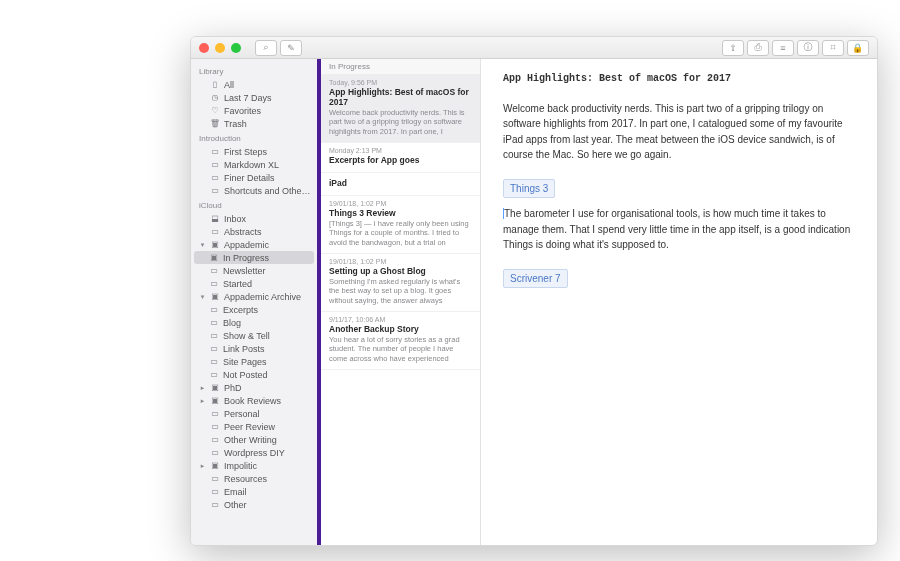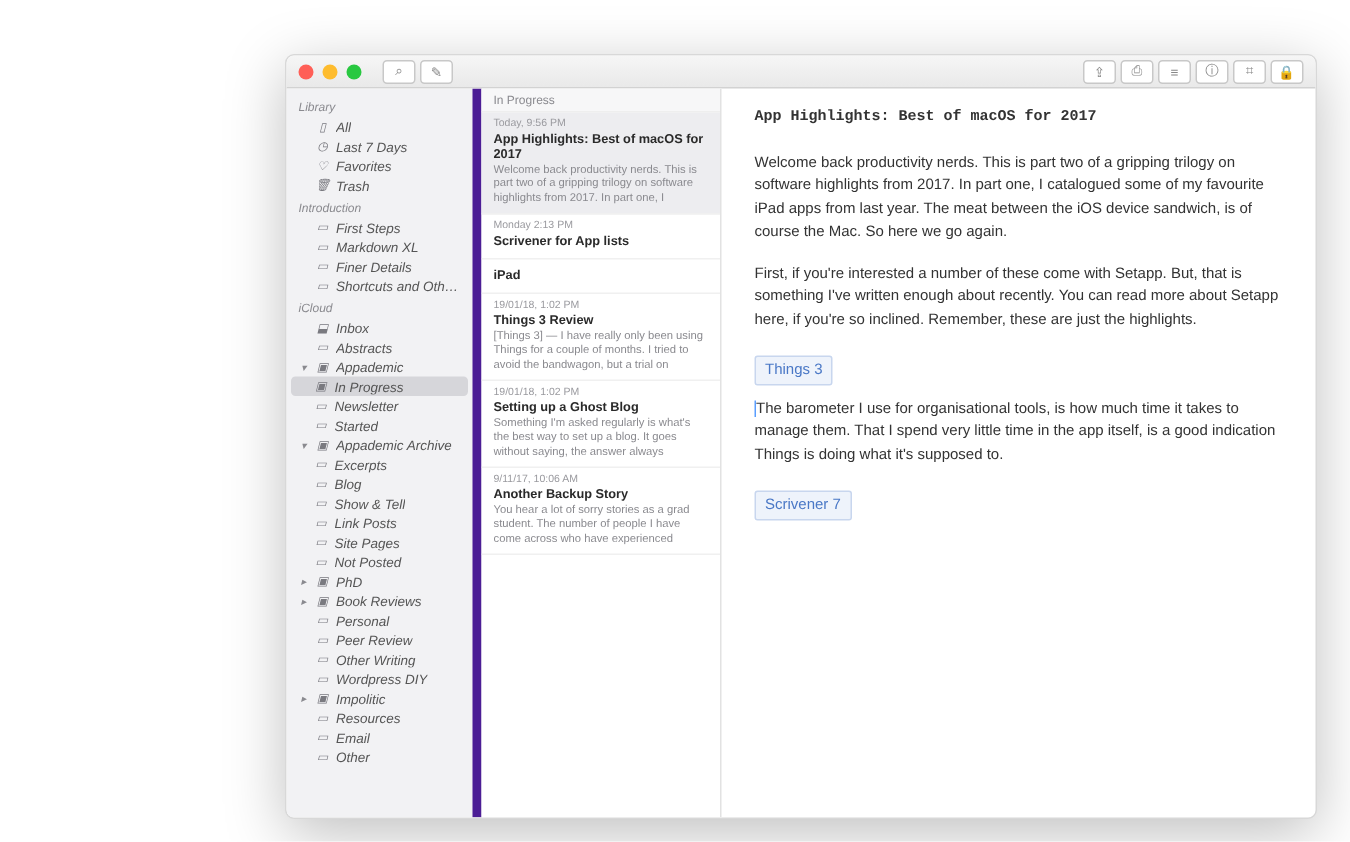--- a/index.html
+++ b/index.html
@@ -19,22 +19,22 @@
 .tl-close { background: #ff5f57; } .tl-min { background: #febc2e; } .tl-max { background: #28c840; }
 .titlebar .spacer { flex: 1; }
 .tb-left, .tb-right { display: flex; gap: 3px; }
 .tb-btn {
   width: 22px; height: 16px; border: 1px solid #c8c8c8; border-radius: 3px;
   background: #fff; display: flex; align-items: center; justify-content: center;
   font-size: 9px; color: #888; cursor: pointer;
 }
 .body { flex: 1; display: flex; overflow: hidden; }
 .sidebar {
-  width: 130px; background: #f2f2f4; border-right: 6px solid #4c1d95;
-  font-size: 9px; color: #555; overflow-y: auto; padding: 4px 0; font-style: italic;
+  width: 130px; background: #f2f2f4; border-right: 4px solid #4c1d95;
+  font-size: 9px; color: #555; overflow-y: auto; padding: 4px 0;
 }
 .sb-head { padding: 4px 8px 2px; font-size: 8px; color: #8a8a8f; text-transform: none; }
 .sb-item {
   display: flex; align-items: center; padding: 1.5px 6px 1.5px 8px;
   cursor: pointer; gap: 4px; white-space: nowrap; overflow: hidden;
 }
 .sb-item.indent1 { padding-left: 18px; }
 .sb-item.selected { background: #d6d6da; border-radius: 3px; margin: 0 3px; padding-left: 15px; }
 .sb-icon { width: 10px; height: 10px; flex: none; display: flex; align-items: center; justify-content: center; color: #7a7a80; font-size: 8px; }
 .sb-label { overflow: hidden; text-overflow: ellipsis; }
@@ -242,21 +242,21 @@
       </div>
     <div class="notelist" id="notelist">
         <div class="nl-head">In Progress</div>
         <div class="nl-item selected">
           <div class="nl-date">Today, 9:56 PM</div>
           <div class="nl-title">App Highlights: Best of macOS for 2017</div>
           <div class="nl-prev">Welcome back productivity nerds. This is part two of a gripping trilogy on software highlights from 2017. In part one, I catalo…</div>
         </div>
         <div class="nl-item">
           <div class="nl-date">Monday 2:13 PM</div>
-          <div class="nl-title">Scrivener for App lists</div>
+          <div class="nl-title">Excerpts for App goes</div>
         </div>
         <div class="nl-item">
           <div class="nl-title">iPad</div>
         </div>
         <div class="nl-item">
           <div class="nl-date">19/01/18, 1:02 PM</div>
           <div class="nl-title">Things 3 Review</div>
           <div class="nl-prev">[Things 3] — I have really only been using Things for a couple of months. I tried to avoid the bandwagon, but a trial on macO…</div>
         </div>
         <div class="nl-item">
@@ -266,19 +266,18 @@
         </div>
         <div class="nl-item">
           <div class="nl-date">9/11/17, 10:06 AM</div>
           <div class="nl-title">Another Backup Story</div>
           <div class="nl-prev">You hear a lot of sorry stories as a grad student. The number of people I have come across who have experienced som…</div>
         </div>
       </div>
     <div class="editor">
       <h1>App Highlights: Best of macOS for 2017</h1>
       <p>Welcome back productivity nerds. This is part two of a gripping trilogy on software highlights from 2017. In part one, I catalogued some of my favourite iPad apps from last year. The meat between the iOS device sandwich, is of course the Mac. So here we go again.</p>
-      <p>First, if you're interested a number of these come with Setapp. But, that is something I've written enough about recently. You can read more about Setapp here, if you're so inclined. Remember, these are just the highlights.</p>
       <span class="tag">Things 3</span>
       <p><span class="cursor-bar"></span><span>The barometer I use for organisational tools, is how much time it takes to manage them. That I spend very little time in the app itself, is a good indication Things is doing what it's supposed to.</span></p>
       <span class="tag">Scrivener 7</span>
     </div>
   </div>
 </div>
 
 </body></html>

